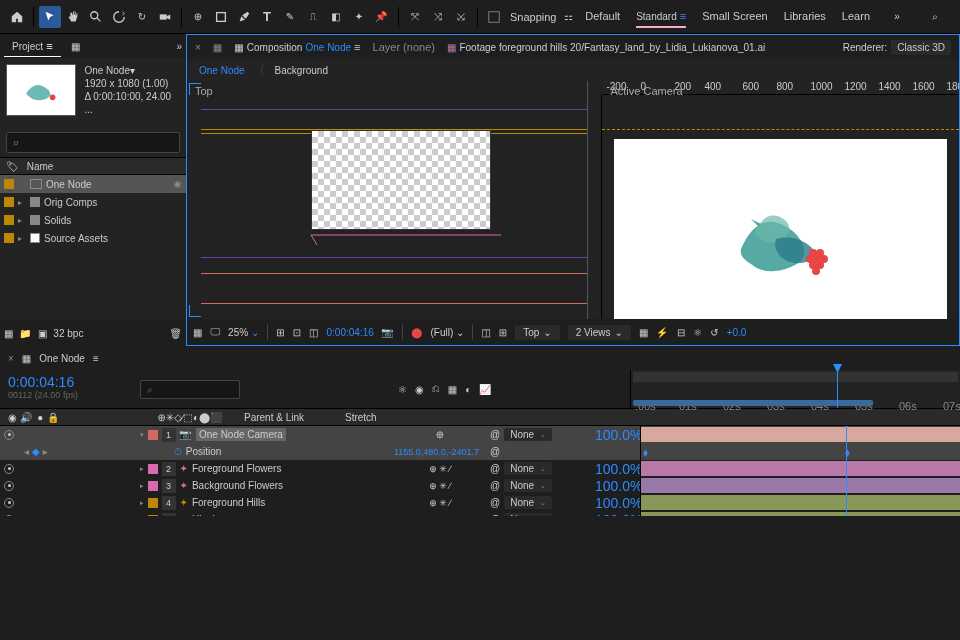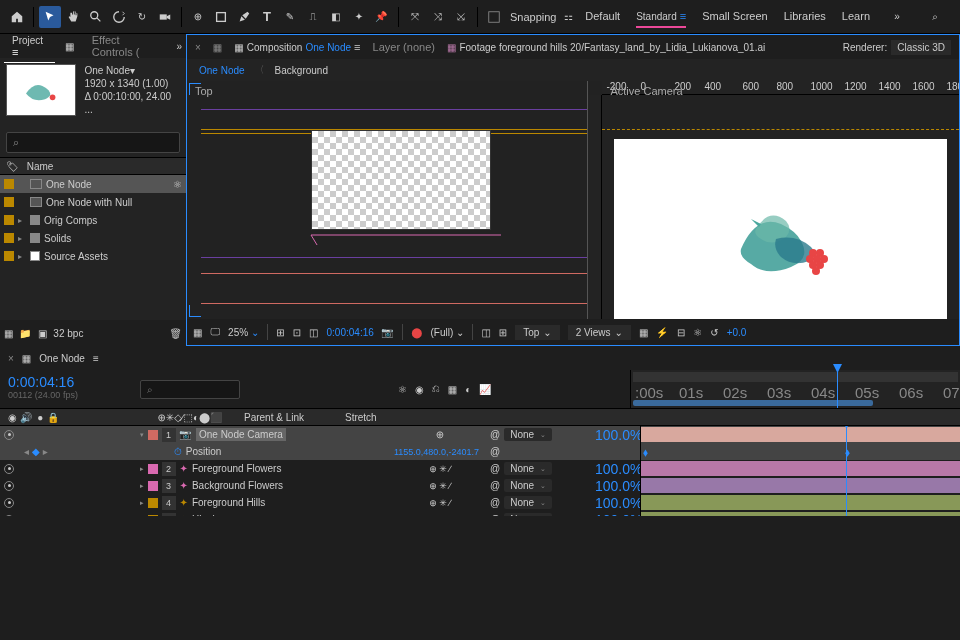--- a/index.html
+++ b/index.html
@@ -5,21 +5,21 @@
 *{margin:0;padding:0;box-sizing:border-box;font-family:Arial,sans-serif;font-size:10px;color:#ccc;user-select:none}
 body{background:#1e1e1e;width:960px;height:640px;overflow:hidden;position:relative}
 .toolbar{height:34px;background:#1e1e1e;border-bottom:1px solid #000;display:flex;align-items:center;padding:0 6px;gap:1px}
 .tool-btn{width:22px;height:22px;display:flex;align-items:center;justify-content:center;cursor:pointer;border-radius:2px}
 .tool-btn.active{background:#2a5a9c}
 .tool-btn svg{width:14px;height:14px;fill:#ccc}
 .tool-sep{width:1px;height:20px;background:#000;margin:0 4px}
 .snap-label{margin-left:4px;font-size:11px}
 .workspace-tabs{margin-left:auto;display:flex;gap:16px;padding-right:8px}
 .ws-tab{font-size:11px;cursor:pointer;padding:4px 0}
-.ws-tab.active{color:#2a8cff;border-bottom:2px solid #ec4899}
+.ws-tab.active{color:#2a8cff;border-bottom:2px solid #f9a8d4}
 .main{display:flex;height:312px}
 .left-panel{width:186px;background:#232323;display:flex;flex-direction:column}
 .panel-tabs{height:24px;display:flex;align-items:center;padding:0 4px;background:#1e1e1e;gap:8px}
 .panel-tab{font-size:11px;cursor:pointer;padding:4px 8px}
 .panel-tab.active{color:#fff;border-bottom:1px solid #fff}
 .panel-tab.dim{color:#888}
 .thumb-area{display:flex;padding:6px;gap:8px;height:70px}
 .thumb{width:72px;height:52px;background:#fff;border:1px solid #555;position:relative}
 .thumb-info{font-size:9px;color:#888;line-height:1.3}
 .search-box{margin:4px 6px;padding:3px 6px;background:#161616;border:1px solid #444;border-radius:2px;font-size:11px;color:#888}
@@ -62,21 +62,21 @@
 .timeline{height:170px;background:#1e1e1e;display:flex;flex-direction:column}
 .tl-tabs{height:24px;display:flex;align-items:center;padding:0 8px;gap:8px}
 .tl-head{height:38px;display:flex}
 .tl-time-box{width:140px;padding:4px 8px}
 .tl-time{font-size:14px;color:#2a8cff}
 .tl-fps{font-size:9px;color:#666}
 .tl-search{flex:0 0 250px;display:flex;align-items:center;gap:4px}
 .tl-search input{background:#161616;border:1px solid #444;padding:3px 6px;width:100px;border-radius:2px;color:#888;font-size:10px}
 .tl-icons{flex:1;display:flex;align-items:center;gap:8px;padding:0 8px}
 .tl-ruler{flex:0 0 330px;background:#232323;position:relative;border-left:1px solid #000}
-.tl-tick{position:absolute;top:14px;font-size:15px;color:#888}
+.tl-tick{position:absolute;top:30px;font-size:11px;color:#888}
 .tl-cols{height:18px;background:#2a2a2a;display:flex;align-items:center;border-top:1px solid #000;border-bottom:1px solid #000;font-size:9px;color:#888}
 .tl-col-a{width:140px;padding-left:8px;display:flex;gap:4px}
 .tl-col-b{width:250px;padding-left:4px}
 .tl-col-c{width:100px;text-align:center}
 .tl-col-d{width:105px;padding-left:4px}
 .tl-col-e{width:45px}
 .tl-rows{flex:1;overflow:hidden}
 .tl-row{height:17px;display:flex;align-items:center;font-size:10px}
 .tl-row.sel{background:#444}
 .tl-c1{width:140px;display:flex;align-items:center;gap:3px;padding-left:4px}
@@ -176,54 +176,47 @@
     <span class="tool-btn">⌕</span>
   </div>
 </div>
 
 <div class="main">
 
   <div class="left-panel">
     <div class="panel-tabs">
       <span class="panel-tab active"><span>Project</span> ≡</span>
       <span class="tool-btn" style="width:14px">▦</span>
-      <span class="panel-tab dim">Effect Controls (</span>
       <span style="margin-left:auto">»</span>
     </div>
     <div class="thumb-area">
       <div class="thumb">
         <svg viewBox="0 0 72 52" style="position:absolute;inset:0">
           <path d="M20 30 Q30 15 42 25 Q50 32 40 36 Q28 40 20 30" fill="#4aa89e" opacity="0.8"></path>
           <circle cx="48" cy="34" r="3" fill="#e84545"></circle>
         </svg>
       </div>
       <div class="thumb-info">
         <div style="color:#ccc">One Node▾</div>
-        <div>1920 x 1340 (1.00)</div>
+        <div>1920 x 1080 (1.00)</div>
         <div>Δ 0:00:10:00, 24.00 ...</div>
       </div>
     </div>
     <div class="search-box">⌕</div>
     <div class="proj-head">
       <span>🏷</span>
       <span>Name</span>
     </div>
     <div class="proj-items">
       <div class="proj-item selected">
           <span class="sq" style="background:#bb8800"></span>
           <span class="twirl"></span>
           <span class="comp-icon"></span>
           <span>One Node</span>
           <span style="margin-left:auto">⚛</span>
-        </div>
-      <div class="proj-item">
-          <span class="sq" style="background:#bb8800"></span>
-          <span class="twirl"></span>
-          <span class="comp-icon"></span>
-          <span>One Node with Null</span>
         </div>
       <div class="proj-item">
           <span class="sq" style="background:#bb8800"></span>
           <span class="twirl">▸</span>
           <span class="proj-folder grey"></span>
           <span>Orig Comps</span>
         </div>
       <div class="proj-item">
           <span class="sq" style="background:#bb8800"></span>
           <span class="twirl">▸</span>

